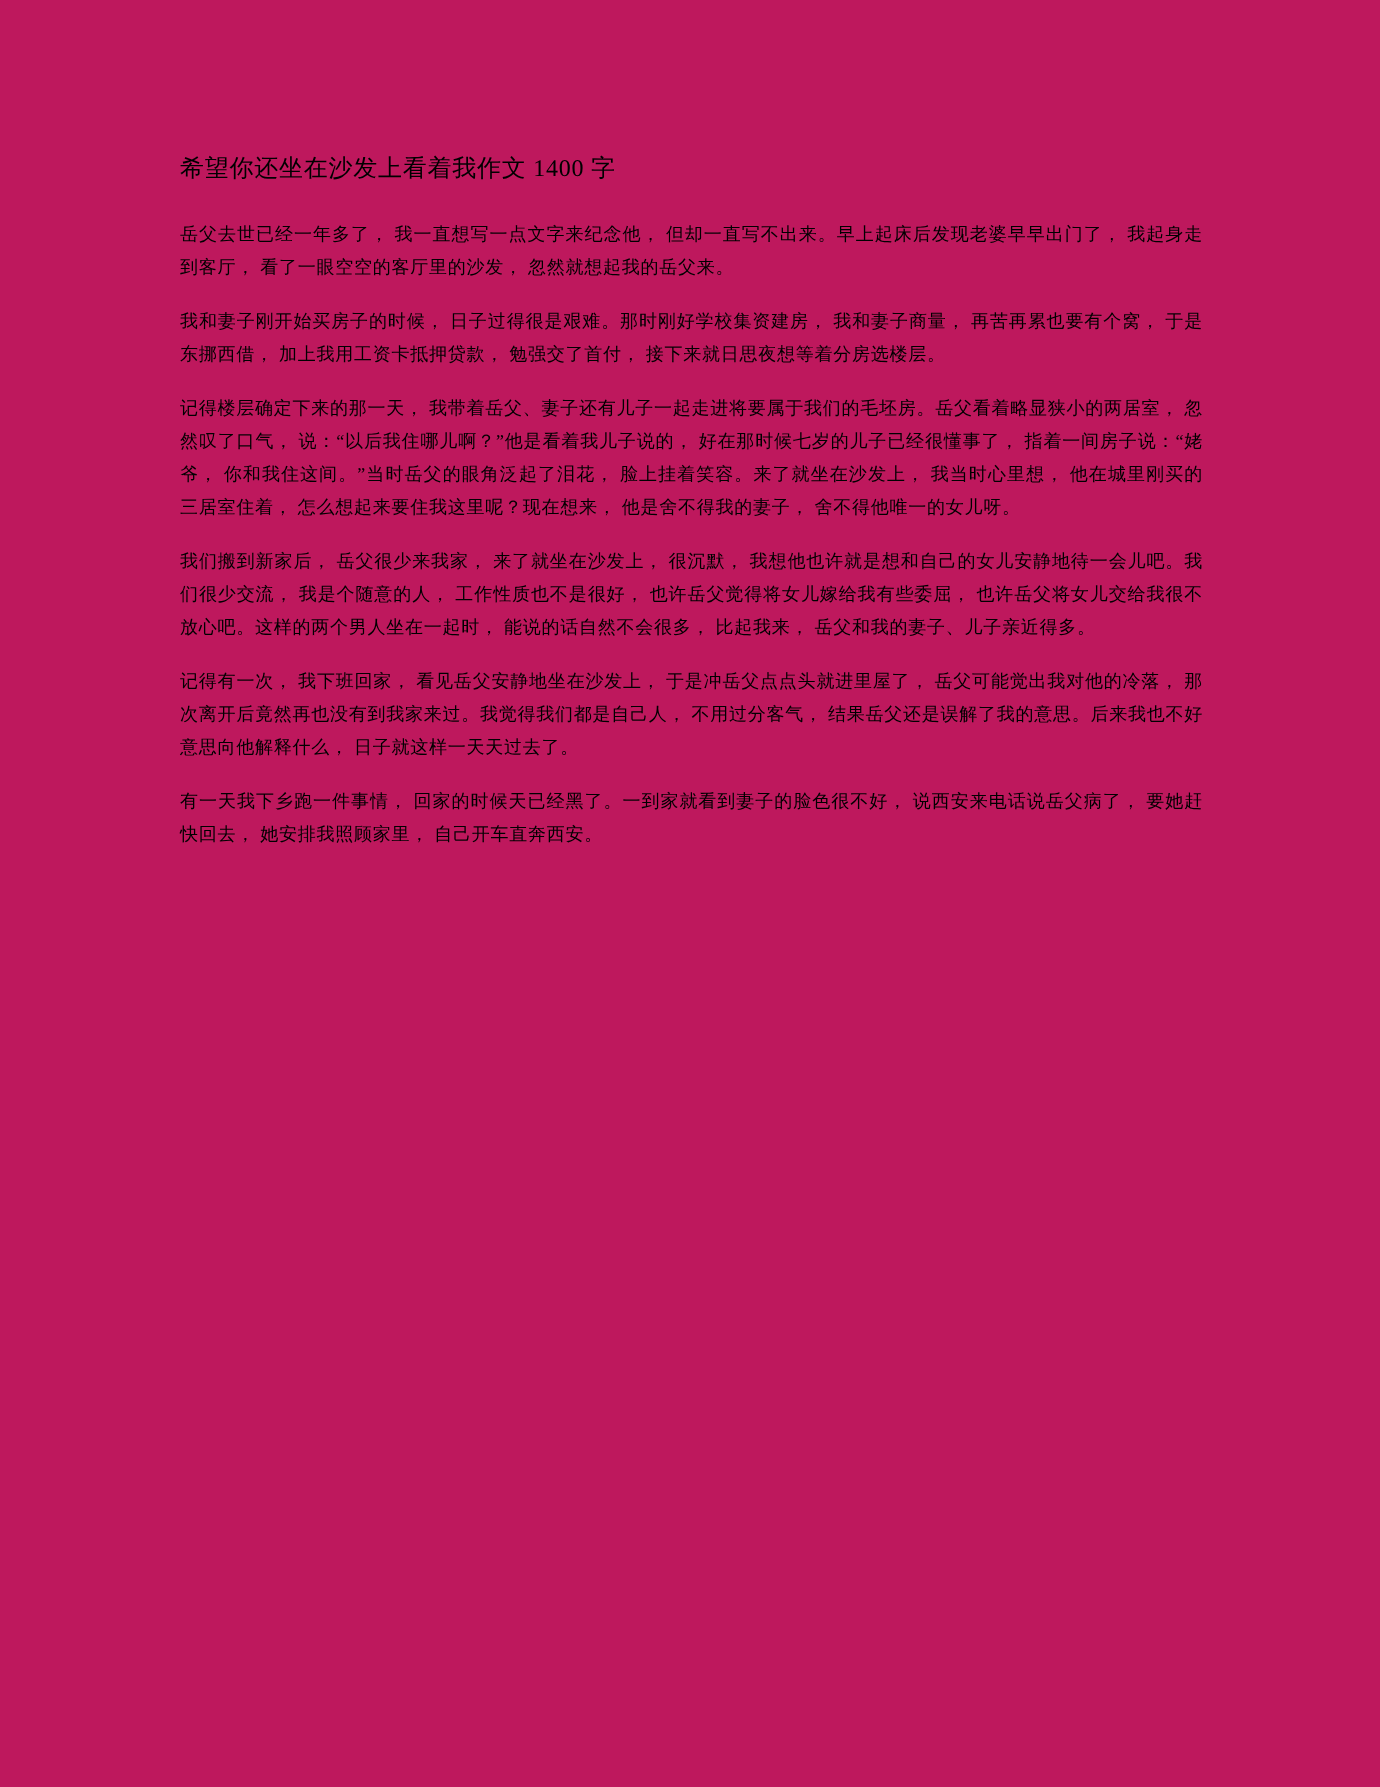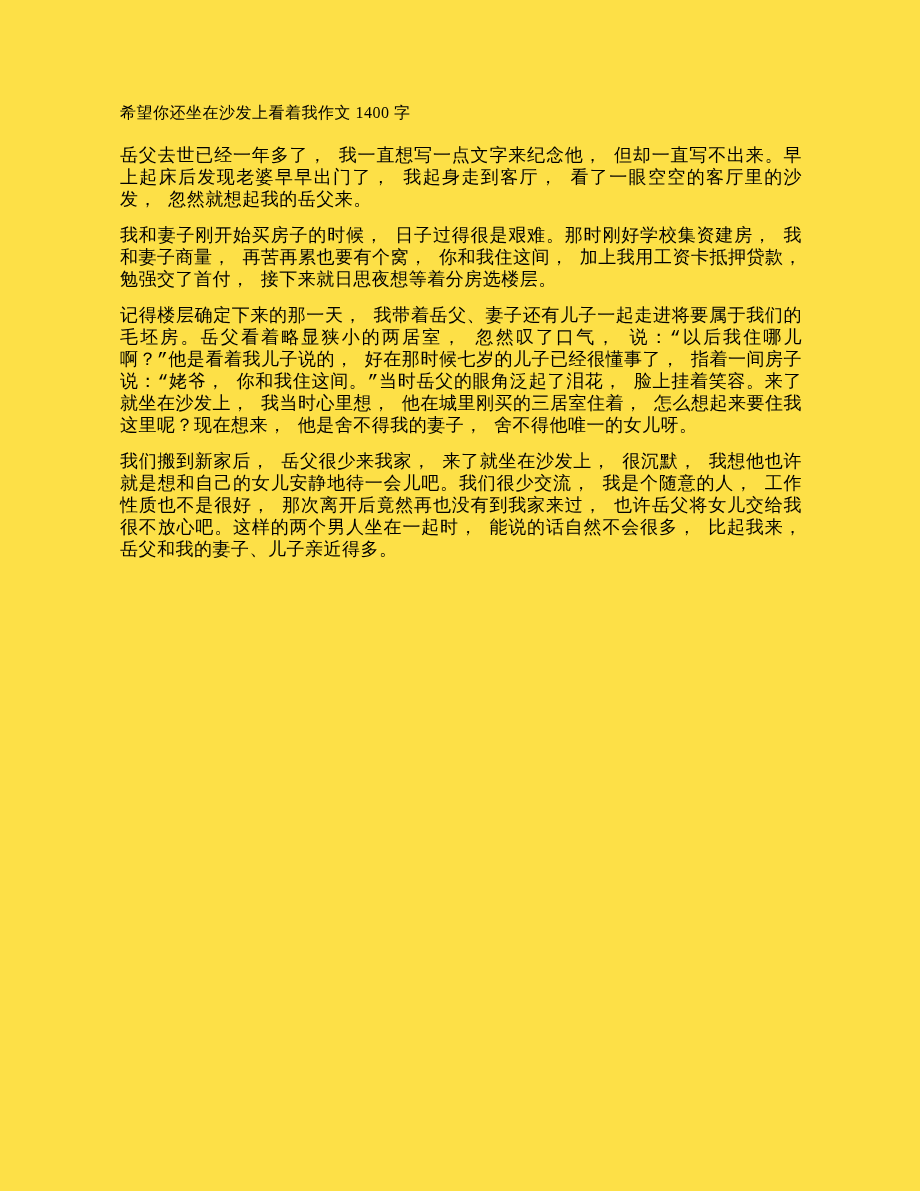--- a/index.html
+++ b/index.html
@@ -9,45 +9,46 @@
       height: 1191px;
       background: #ffffff;
       overflow: hidden;
     }
     .page {
       width: 920px;
       height: 1191px;
       padding: 102px 118px 0 120px;
       font-family: "Liberation Serif", "DejaVu Serif", serif;
       color: #000000;
-      background: #fde047;
+      background: #be185d;
     }
     .doc-title {
       font-size: 16px;
       font-weight: 400;
       line-height: 22px;
       margin: 0 0 21px 0;
       letter-spacing: 0.5px;
     }
     .para {
-      font-size: 18px;
+      font-size: 12px;
       line-height: 22px;
       margin: 0 0 14px 0;
       text-align: justify;
       text-justify: inter-ideograph;
       letter-spacing: 0.5px;
       word-break: break-all;
-      font-family: Liberation Mono, monospace;
     }
   </style>
 </head>
 <body>
 
 <div class="page">
   <h1 class="doc-title">希望你还坐在沙发上看着我作文 1400 字</h1>
 
   <div>
     <p class="para">岳父去世已经一年多了， 我一直想写一点文字来纪念他， 但却一直写不出来。早上起床后发现老婆早早出门了， 我起身走到客厅， 看了一眼空空的客厅里的沙发， 忽然就想起我的岳父来。</p>
-    <p class="para">我和妻子刚开始买房子的时候， 日子过得很是艰难。那时刚好学校集资建房， 我和妻子商量， 再苦再累也要有个窝， 你和我住这间， 加上我用工资卡抵押贷款， 勉强交了首付， 接下来就日思夜想等着分房选楼层。</p>
+    <p class="para">我和妻子刚开始买房子的时候， 日子过得很是艰难。那时刚好学校集资建房， 我和妻子商量， 再苦再累也要有个窝， 于是东挪西借， 加上我用工资卡抵押贷款， 勉强交了首付， 接下来就日思夜想等着分房选楼层。</p>
     <p class="para">记得楼层确定下来的那一天， 我带着岳父、妻子还有儿子一起走进将要属于我们的毛坯房。岳父看着略显狭小的两居室， 忽然叹了口气， 说：“以后我住哪儿啊？”他是看着我儿子说的， 好在那时候七岁的儿子已经很懂事了， 指着一间房子说：“姥爷， 你和我住这间。”当时岳父的眼角泛起了泪花， 脸上挂着笑容。来了就坐在沙发上， 我当时心里想， 他在城里刚买的三居室住着， 怎么想起来要住我这里呢？现在想来， 他是舍不得我的妻子， 舍不得他唯一的女儿呀。</p>
-    <p class="para">我们搬到新家后， 岳父很少来我家， 来了就坐在沙发上， 很沉默， 我想他也许就是想和自己的女儿安静地待一会儿吧。我们很少交流， 我是个随意的人， 工作性质也不是很好， 那次离开后竟然再也没有到我家来过， 也许岳父将女儿交给我很不放心吧。这样的两个男人坐在一起时， 能说的话自然不会很多， 比起我来， 岳父和我的妻子、儿子亲近得多。</p>
+    <p class="para">我们搬到新家后， 岳父很少来我家， 来了就坐在沙发上， 很沉默， 我想他也许就是想和自己的女儿安静地待一会儿吧。我们很少交流， 我是个随意的人， 工作性质也不是很好， 也许岳父觉得将女儿嫁给我有些委屈， 也许岳父将女儿交给我很不放心吧。这样的两个男人坐在一起时， 能说的话自然不会很多， 比起我来， 岳父和我的妻子、儿子亲近得多。</p>
+    <p class="para">记得有一次， 我下班回家， 看见岳父安静地坐在沙发上， 于是冲岳父点点头就进里屋了， 岳父可能觉出我对他的冷落， 那次离开后竟然再也没有到我家来过。我觉得我们都是自己人， 不用过分客气， 结果岳父还是误解了我的意思。后来我也不好意思向他解释什么， 日子就这样一天天过去了。</p>
+    <p class="para">有一天我下乡跑一件事情， 回家的时候天已经黑了。一到家就看到妻子的脸色很不好， 说西安来电话说岳父病了， 要她赶快回去， 她安排我照顾家里， 自己开车直奔西安。</p>
   </div>
 </div>
 
 </body></html>

